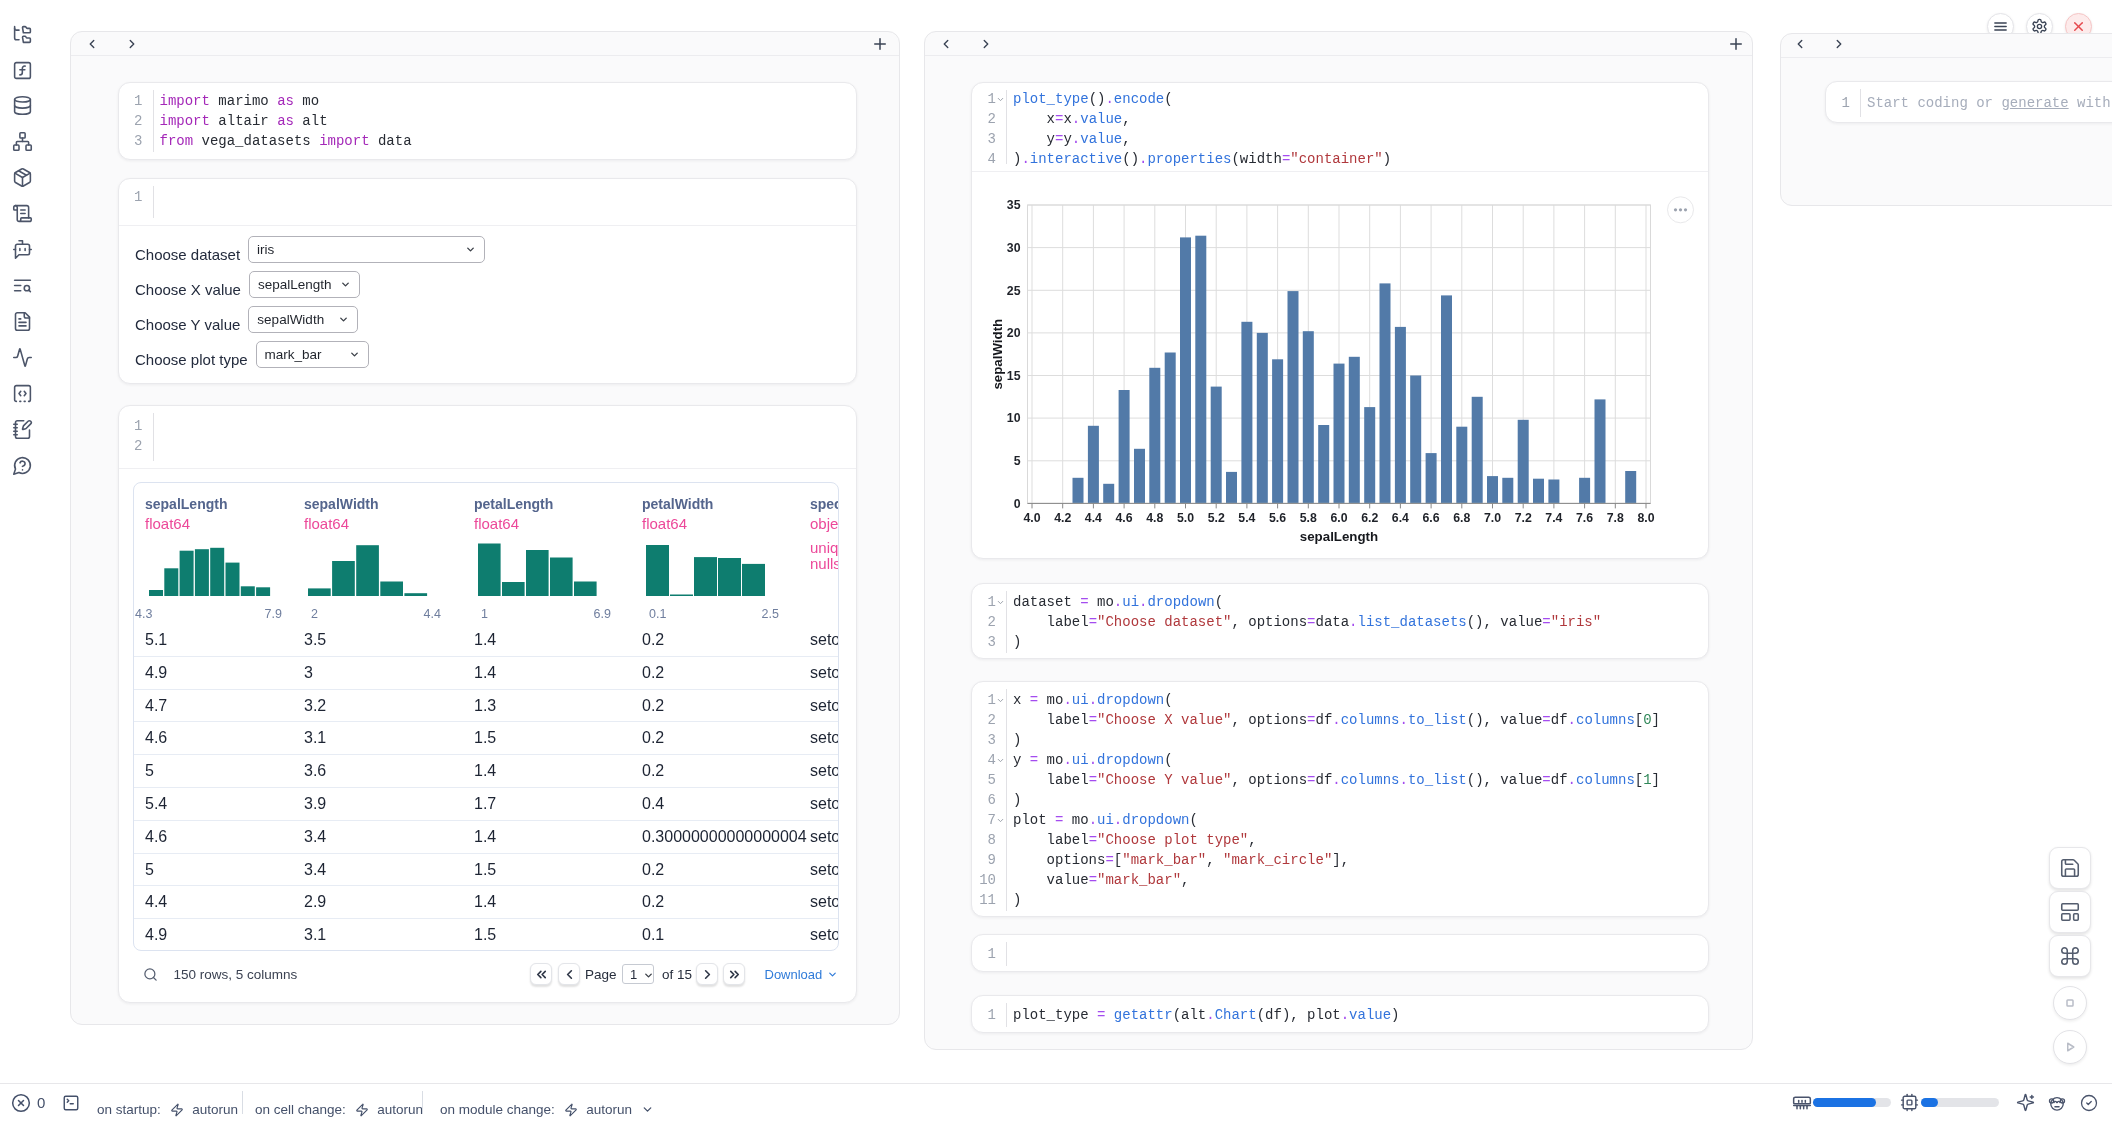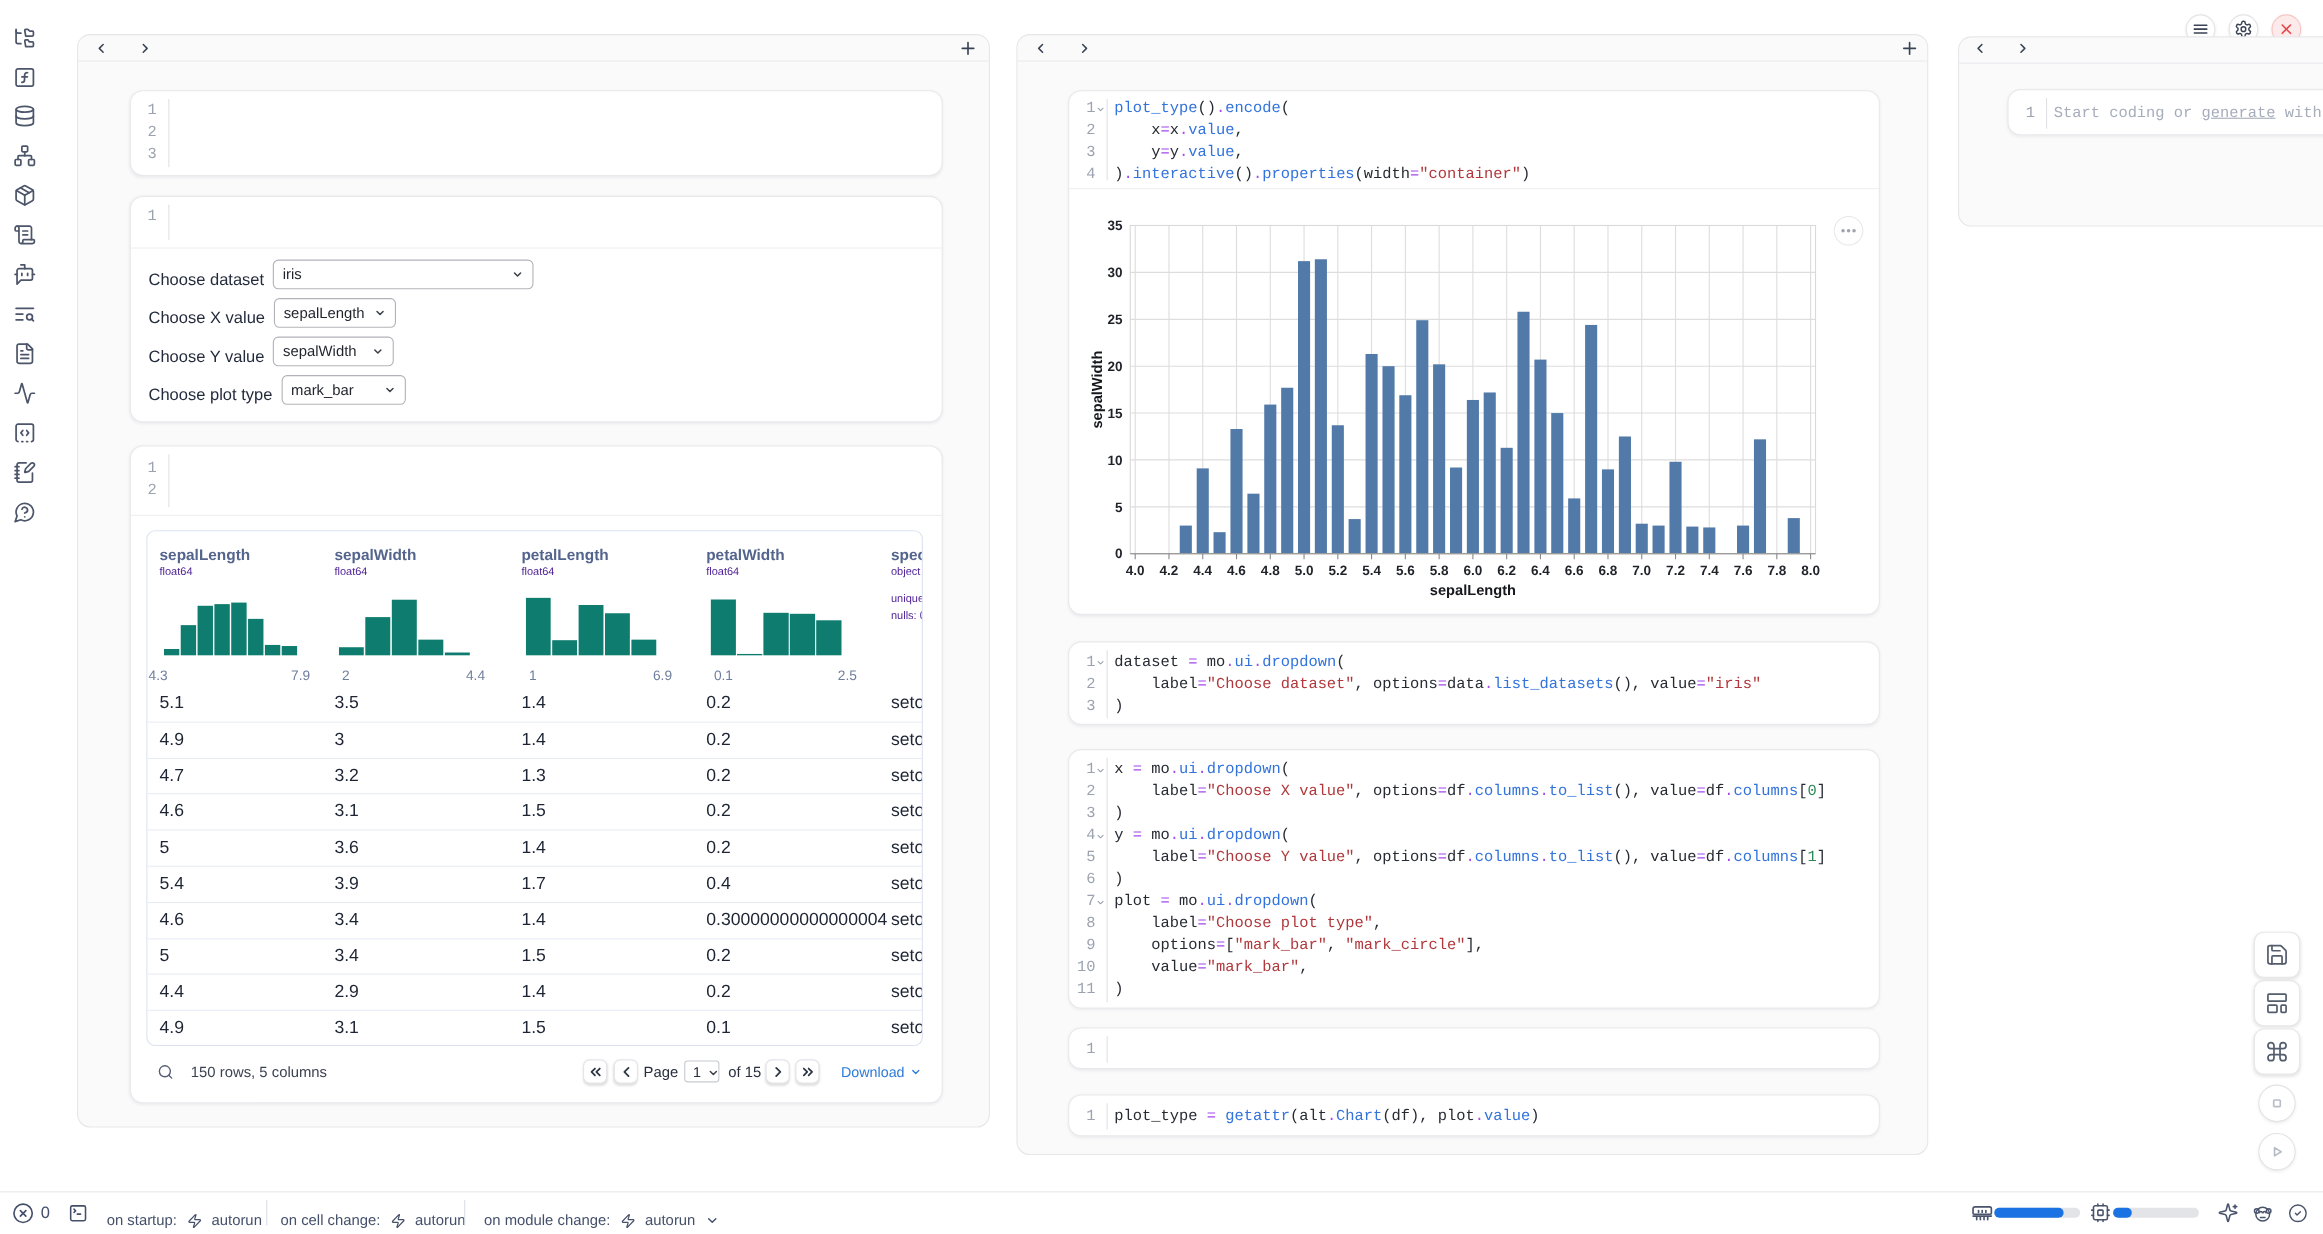--- a/index.html
+++ b/index.html
@@ -11,21 +11,21 @@
 .src{margin-left:41px;color:#272B33}
 .gline{position:absolute;left:34px;top:7px;bottom:7px;width:1px;background:#E1E1E5}
 .k{color:#A428B8}.o{color:#A44CEF}.f{color:#3273DC}.s{color:#B0383C}.n{color:#2F8758}
 .sep{height:1px;background:#EFEFF2}
 .out{position:absolute;left:0;top:0;right:0;bottom:0}
 .drow{position:absolute;left:16.5px;height:28px;display:flex;align-items:flex-end;gap:8px}
 .dlbl{font-size:15px;color:#232B3D}
 .selbox{display:inline-flex;align-items:center;justify-content:space-between;height:27px;border:1px solid #B2B2B9;border-radius:5px;background:#fff;padding:0 8px;font-size:13.5px;color:#1F232B}
 .tblbox{position:absolute;left:14.5px;top:76px;width:706px;height:469.5px;border:1px solid #DCE3F0;border-radius:8px;background:#fff;overflow:hidden}
 .th{position:absolute;top:13px;font-size:14px;font-weight:bold;color:#54658D}
-.ty{position:absolute;top:32px;font-size:10px;color:#4c1d95}
+.ty{position:absolute;top:32px;font-size:15px;color:#ec4899}
 .hist{position:absolute;top:56px}
 .mm{position:absolute;top:124px;font-size:12.5px;color:#6F7E9E}
 .mmr{width:133px;text-align:right}
 .tc{position:absolute;font-size:16px;color:#1D2433;height:33px;line-height:33px}
 .rline{position:absolute;left:0;right:0;height:1px;background:#E7ECF4}
 .pag{position:absolute;left:14.5px;top:545.5px;width:706px;height:52px}
 .pinfo{position:absolute;left:40.5px;top:16px;font-size:13.5px;color:#3B4252}
 .pbtn{position:absolute;top:11.6px;width:22.5px;height:22.5px;background:#fff;border:1px solid #E3E5E9;border-radius:6px;box-shadow:0 1.5px 2px rgba(0,0,0,.12)}
 .ptxt{position:absolute;top:16px;font-size:13.5px;color:#272E3D}
 .psel{position:absolute;left:489px;top:13px;width:32px;height:20px;border:1px solid #C6CAD2;border-radius:3px;background:#fff;font-size:13px;color:#272E3D;padding-left:7px;line-height:19px}
@@ -150,20 +150,23 @@
     <svg style="position:absolute;left:800px;top:3px" width="18" height="18" viewBox="0 0 24 24" fill="none" stroke="#3A4354" stroke-width="2" stroke-linecap="round" stroke-linejoin="round">
       <path d="M5 12h14"></path>
       <path d="M12 5v14"></path>
     </svg>
     <div class="cell" style="left:46.5px;top:50px;width:739px;height:78px">
       <div class="code" style="height:76px;padding-top:8px">
         <pre class="nums" style="top:8px">1
 2
 3</pre>
         <div class="gline"></div>
+        <pre class="src"><span class="k">import</span> marimo <span class="k">as</span> mo
+<span class="k">import</span> altair <span class="k">as</span> alt
+<span class="k">from</span> vega_datasets <span class="k">import</span> data</pre>
       </div>
     </div>
     <div class="cell" style="left:46.5px;top:146px;width:739px;height:206px">
       <div class="code" style="height:46px;padding-top:8px">
         <pre class="nums" style="top:8px">1</pre>
         <div class="gline"></div>
       </div>
       <div class="sep"></div>
       <div class="out">
         <div class="drow" style="top:55.5px">

